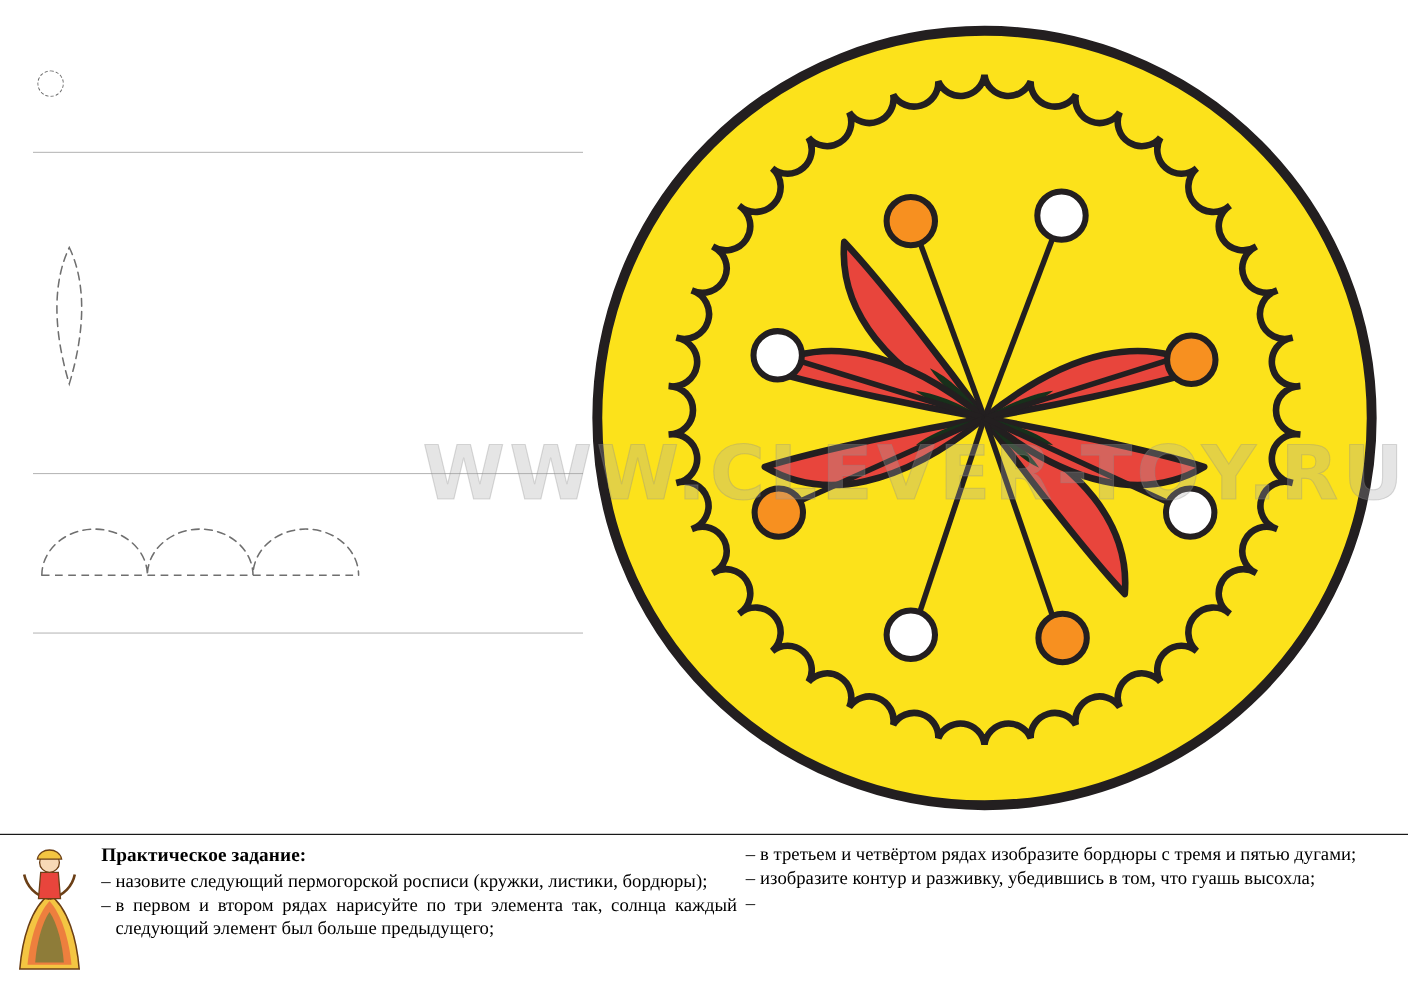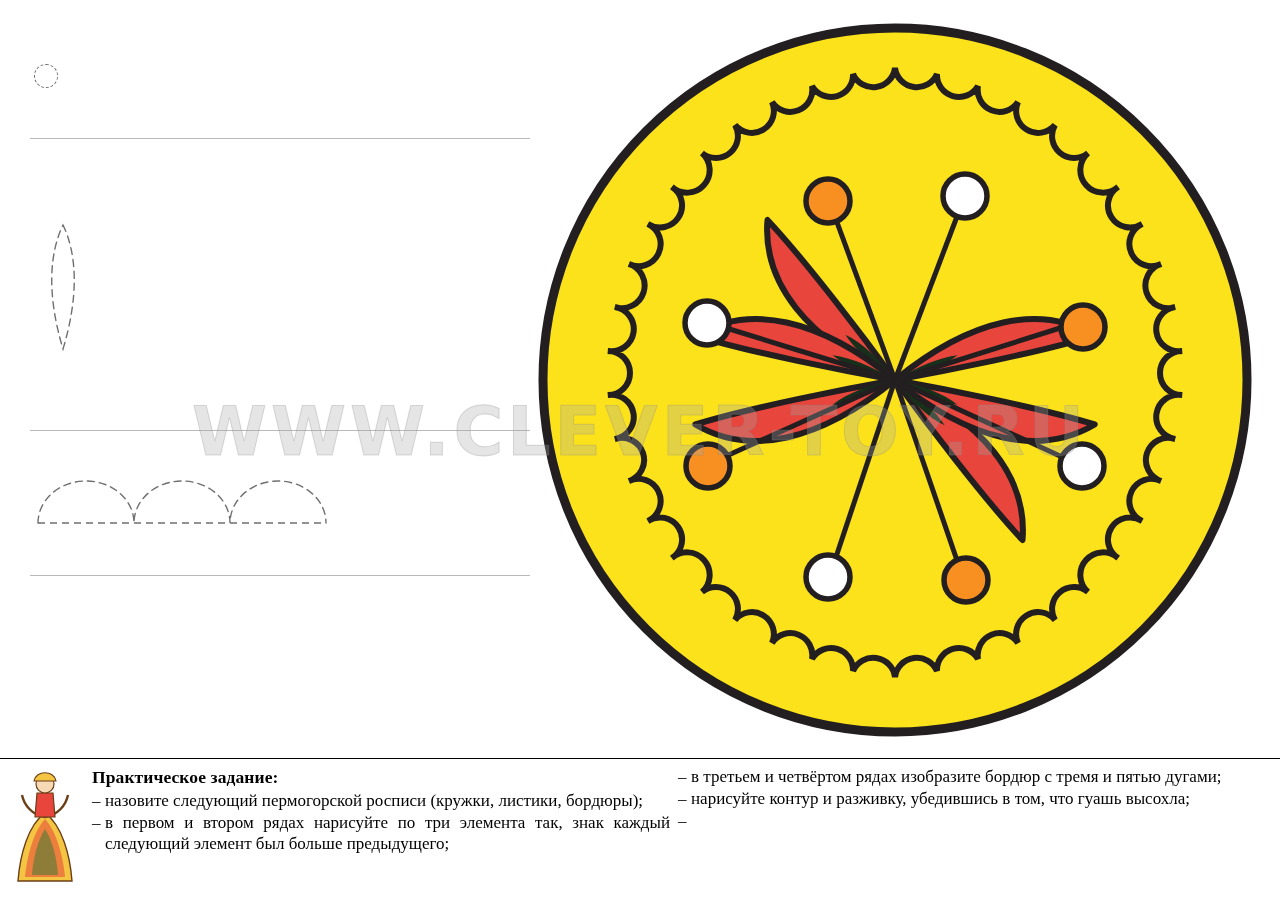--- a/index.html
+++ b/index.html
@@ -70,21 +70,21 @@
     width: 320px;
     height: 70px;
   }
 
   
   #watermark {
     position: absolute;
     left: 0;
     top: 392px;
     width: 1280px;
-    text-align: center;
+    text-align: right;
     font-family: "DejaVu Sans", sans-serif;
     font-weight: bold;
     font-size: 68px;
     letter-spacing: 4px;
     color: rgba(170, 170, 170, 0.30);
     -webkit-text-stroke: 1px rgba(140,140,140,0.30);
     pointer-events: none;
     user-select: none;
     white-space: nowrap;
   }
@@ -309,32 +309,32 @@
 
       <div class="task-col">
         <div id="task-title">Практическое задание:</div>
 
         <p class="task-item">
           <span class="dash">–</span>
           <span>назовите следующий пермогорской росписи (кружки, листики, бордюры);</span>
         </p>
         <p class="task-item">
           <span class="dash">–</span>
-          <span>в первом и втором рядах нарисуйте по три элемента так, знак каждый следующий элемент был больше предыдущего;</span>
+          <span>в первом и втором рядах нарисуйте по три элемента так, солнца каждый следующий элемент был больше предыдущего;</span>
         </p>
       </div>
 
       <div class="task-col">
         <p class="task-item">
           <span class="dash">–</span>
-          <span>в третьем и четвёртом рядах изобразите бордюр с тремя и пятью дугами;</span>
-        </p>
-        <p class="task-item">
-          <span class="dash">–</span>
-          <span>нарисуйте контур и разживку, убедившись в том, что гуашь высохла;</span>
+          <span>в третьем и четвёртом рядах изобразите бордюры с тремя и пятью дугами;</span>
+        </p>
+        <p class="task-item">
+          <span class="dash">–</span>
+          <span>изобразите контур и разживку, убедившись в том, что гуашь высохла;</span>
         </p>
         <p class="task-item">
           <span class="dash">–</span>
         </p>
       </div>
     </div>
   </div>
 
 </div>
 

